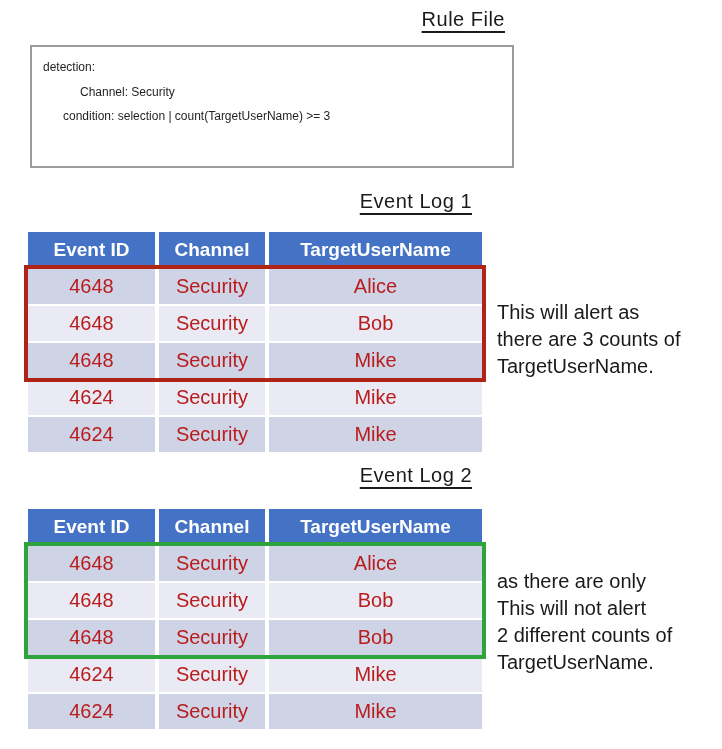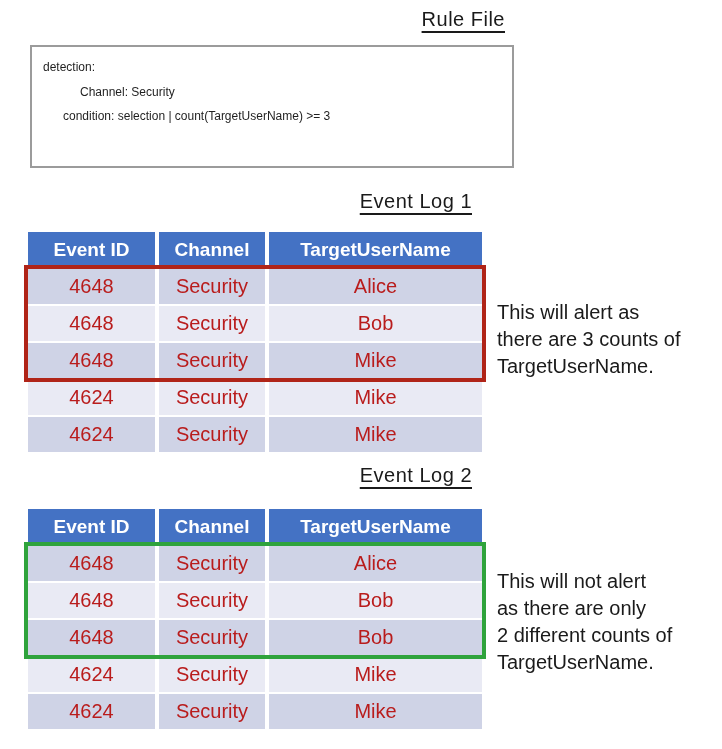--- a/index.html
+++ b/index.html
@@ -157,17 +157,17 @@
   <div class="cell row-light">4624</div>
   <div class="cell row-light">Security</div>
   <div class="cell row-light">Mike</div>
 
   <div class="cell row-dark">4624</div>
   <div class="cell row-dark">Security</div>
   <div class="cell row-dark">Mike</div>
 </div>
 <div id="noalert-box" class="abs"></div>
 <div id="note2" class="abs note">
+  <div>as there are only</div>
   <div>This will not alert</div>
-  <div>as there are only</div>
   <div>2 different counts of</div>
   <div>TargetUserName.</div>
 </div>
 
 </body></html>

